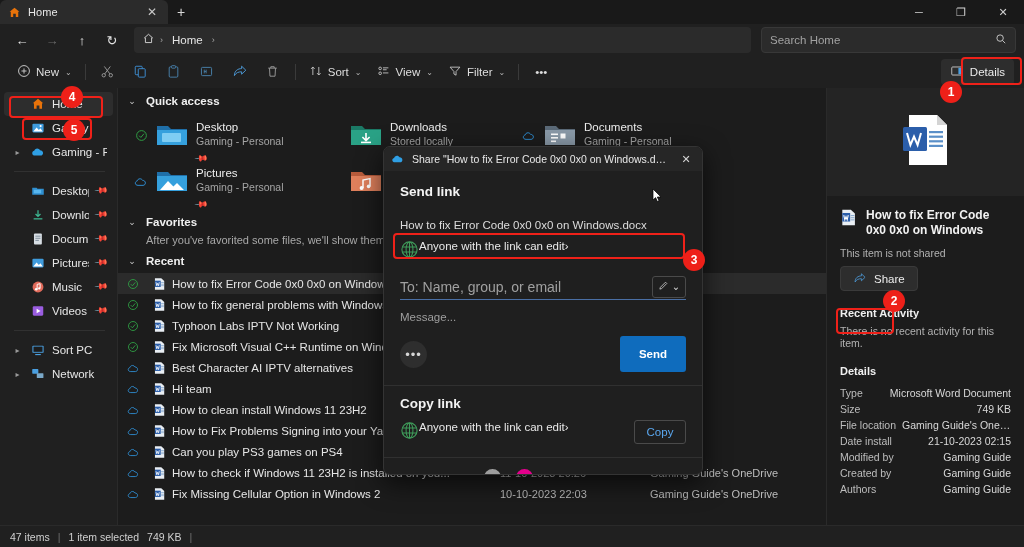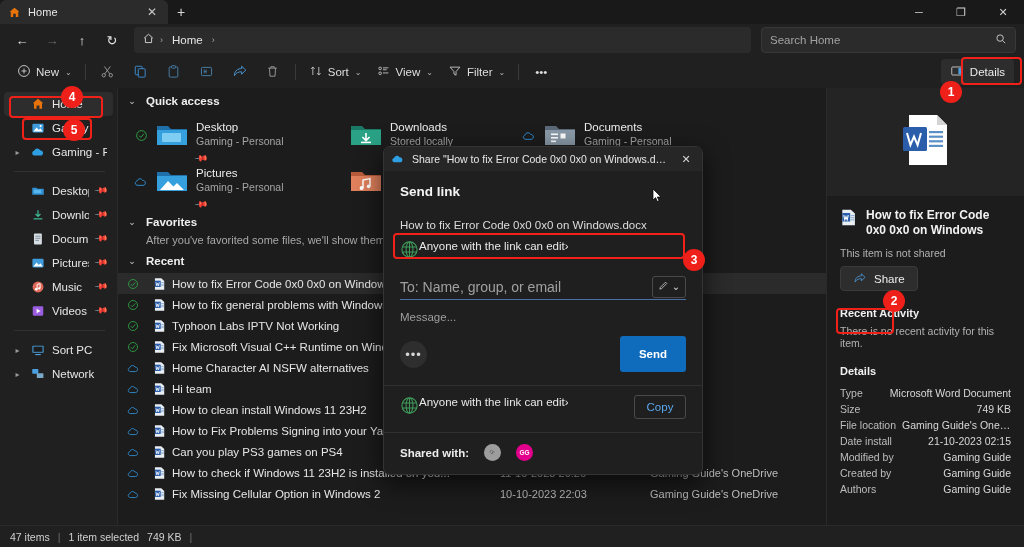--- a/index.html
+++ b/index.html
@@ -689,21 +689,21 @@
           <span class="f-icon">
               <svg width="13" height="14" viewBox="0 0 14 16">
                 <path d="M1.8 1.4 L9 1.4 L12.4 4.6 L12.4 14.6 L1.8 14.6 Z" fill="#e9eef3"></path>
                 <rect x="1.8" y="4.2" width="6.6" height="7.2" fill="#2b5eaa"></rect>
                 <path d="M3 6 L3.9 10 L4.9 7.2 L5.9 10 L6.8 6" stroke="#ffffff" stroke-width=".9" fill="none"></path>
                 <rect x="8.8" y="6" width="3.2" height=".8" fill="#7fa3cb"></rect>
                 <rect x="8.8" y="7.8" width="3.2" height=".8" fill="#7fa3cb"></rect>
                 <rect x="8.8" y="9.6" width="3.2" height=".8" fill="#7fa3cb"></rect>
               </svg>
             </span>
-          <span class="f-name">Home Character AI NSFW alternatives</span>
+          <span class="f-name">Best Character AI IPTV alternatives</span>
           <span class="f-date"></span>
           <span class="f-loc"></span>
         </div>
         <div class="frow">
           <span class="f-status">
               <svg width="13" height="10" viewBox="0 0 16 12">
                 <path d="M4.6 10.4 C2.7 10.4 1.5 9.3 1.5 7.9 C1.5 6.7 2.4 5.7 3.6 5.5 C3.9 4 5.2 2.9 6.8 2.9 C8.1 2.9 9.2 3.6 9.8 4.7 C11.6 4.7 13 6 13 7.6 C13 9.2 11.9 10.4 10.3 10.4 Z" stroke="#2f8fd4" stroke-width="1.1" fill="none"></path>
               </svg>
             </span>
           <span class="f-icon">
@@ -947,20 +947,23 @@
 
     <div class="sd-msg">Message...</div>
 
     <div class="sd-footer">
       <span class="sd-more">•••</span>
       <span class="sd-send">Send</span>
     </div>
 
     <div class="sd-div"></div>
 
+    <div class="sd-sec" style="padding-top:10px;">
+      <div class="sd-h">Copy link</div>
+    </div>
     <div class="sd-copyrow">
       <span class="sd-perm" style="margin-top:0;">
         <span>
           <svg width="19" height="19" viewBox="0 0 20 20">
               <circle cx="10" cy="10" r="8" stroke="#3f9b5a" stroke-width="1.2" fill="none"></circle>
               <ellipse cx="10" cy="10" rx="3.6" ry="8" stroke="#3f9b5a" stroke-width="1.1" fill="none"></ellipse>
               <path d="M2.4 7.4 L17.6 7.4 M2.4 12.6 L17.6 12.6 M10 2 L10 18" stroke="#3f9b5a" stroke-width="1.1"></path>
             </svg>
         </span>
         <span class="sd-perm-txt">Anyone with the link can edit</span>

